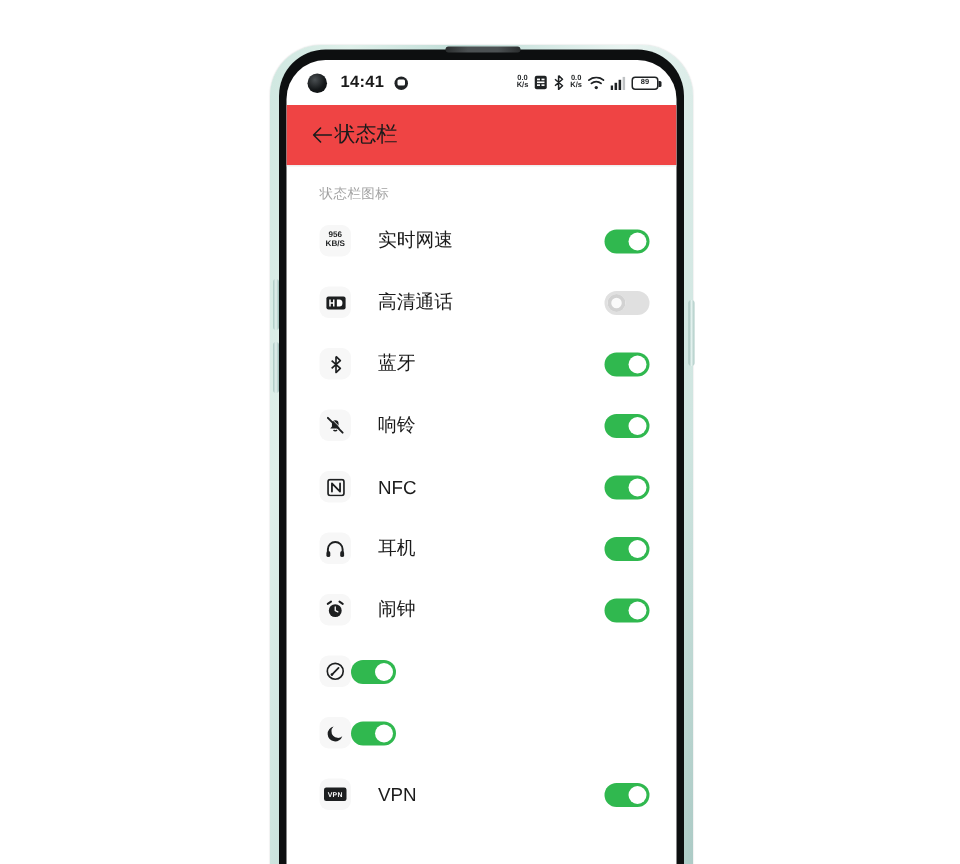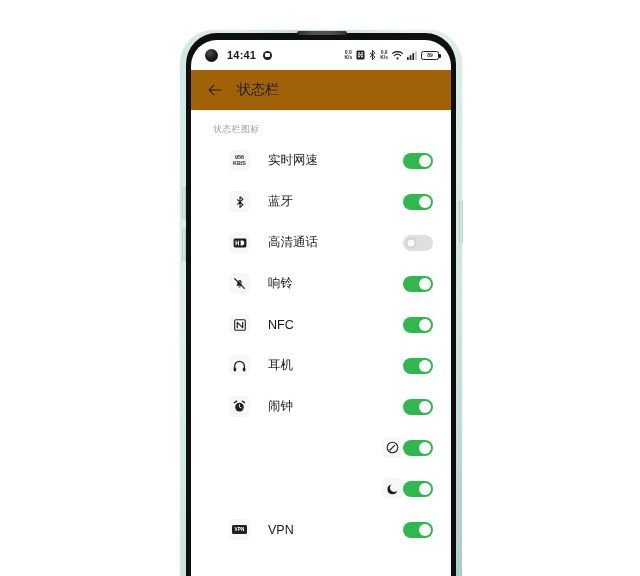--- a/index.html
+++ b/index.html
@@ -100,37 +100,37 @@
   }
   .sb-battery::after {
     content:""; position:absolute; right:-3px; top:2.4px;
     width:1.6px; height:4px; background:#1f2224; border-radius:0 1px 1px 0;
   }
   .sb-battery span { font-size:5px; font-weight:bold; color:#1f2224; }
 
   
   .appbar {
     height: 40px; display: flex; align-items: center;
-    padding-left: 16px; gap: 14px;
-    background: #a16207;
+    padding-left: 16px; 
+    background: #ef4444;
   }
   .back-arrow { width: 16px; height: 16px; color:#1b1b1b; }
   .appbar-title { font-size: 14px; color: #1b1b1b; font-weight: 500; }
 
   .divider { height: 1px; background: #eeeeee; margin: 0; }
 
   
   .section-label {
     font-size: 9px; color: #a2a2a2;
     padding: 12px 0 4px 22px; letter-spacing: .3px;
   }
   .list { padding-bottom: 6px; }
   .row {
     display: flex; align-items: center;
-    height: 41px; padding: 0 18px 0 38px; justify-content: flex-end;
+    height: 41px; padding: 0 18px 0 22px;
   }
   .row-icon {
     width: 21px; height: 21px; border-radius: 6px;
     background: #f7f7f7;
     display: flex; align-items: center; justify-content: center;
     flex: 0 0 auto; overflow: hidden;
   }
   .row-icon svg { display:block; }
   .netspd-ico {
     font-size: 5.4px; line-height: 5.6px; font-weight: bold;
@@ -236,40 +236,40 @@
           </div>
         </div>
         <div class="row-label">实时网速</div>
         <div class="toggle">
             <div class="knob"></div>
           </div>
       </div>
 
       <div class="row">
         <div class="row-icon">
-          <svg width="8" height="12" viewBox="0 0 8 12">
-            <path d="M4 0.6 L6.9 3.4 L1.1 8.6 M1.1 3.4 L6.9 8.6 L4 11.4 L4 0.6" stroke="#1d1f20" stroke-width="1.1" fill="none" stroke-linejoin="round"></path>
-          </svg>
-        </div>
-        <div class="row-label">蓝牙</div>
-        <div class="toggle">
-            <div class="knob"></div>
-          </div>
-      </div>
-
-      <div class="row">
-        <div class="row-icon">
           <svg width="14" height="10" viewBox="0 0 14 10">
             <rect x="0.6" y="0.6" width="12.8" height="8.8" rx="1.4" fill="#1d1f20"></rect>
             <path d="M3 2.6 L3 7.4 M3 5 L5.5 5 M5.5 2.6 L5.5 7.4" stroke="#fff" stroke-width="1" fill="none"></path>
             <path d="M7.6 2.6 L7.6 7.4 L9.2 7.4 A2.1 2.4 0 0 0 9.2 2.6 Z" fill="#fff"></path>
           </svg>
         </div>
         <div class="row-label">高清通话</div>
         <div class="toggle off">
+            <div class="knob"></div>
+          </div>
+      </div>
+
+      <div class="row">
+        <div class="row-icon">
+          <svg width="8" height="12" viewBox="0 0 8 12">
+            <path d="M4 0.6 L6.9 3.4 L1.1 8.6 M1.1 3.4 L6.9 8.6 L4 11.4 L4 0.6" stroke="#1d1f20" stroke-width="1.1" fill="none" stroke-linejoin="round"></path>
+          </svg>
+        </div>
+        <div class="row-label">蓝牙</div>
+        <div class="toggle">
             <div class="knob"></div>
           </div>
       </div>
 
       <div class="row">
         <div class="row-icon">
           <svg width="13" height="13" viewBox="0 0 13 13">
             <path d="M3.2 8.7 L9.8 8.7 L8.7 7.4 L8.7 5.3 A2.2 2.2 0 0 0 4.3 5.3 L4.3 7.4 Z" fill="#1d1f20"></path>
             <path d="M5.4 9.6 A1.3 1.3 0 0 0 7.6 9.6" stroke="#1d1f20" stroke-width="1" fill="none"></path>
             <path d="M1.6 1.6 L11.4 11.4" stroke="#1d1f20" stroke-width="1.3" stroke-linecap="round"></path>

